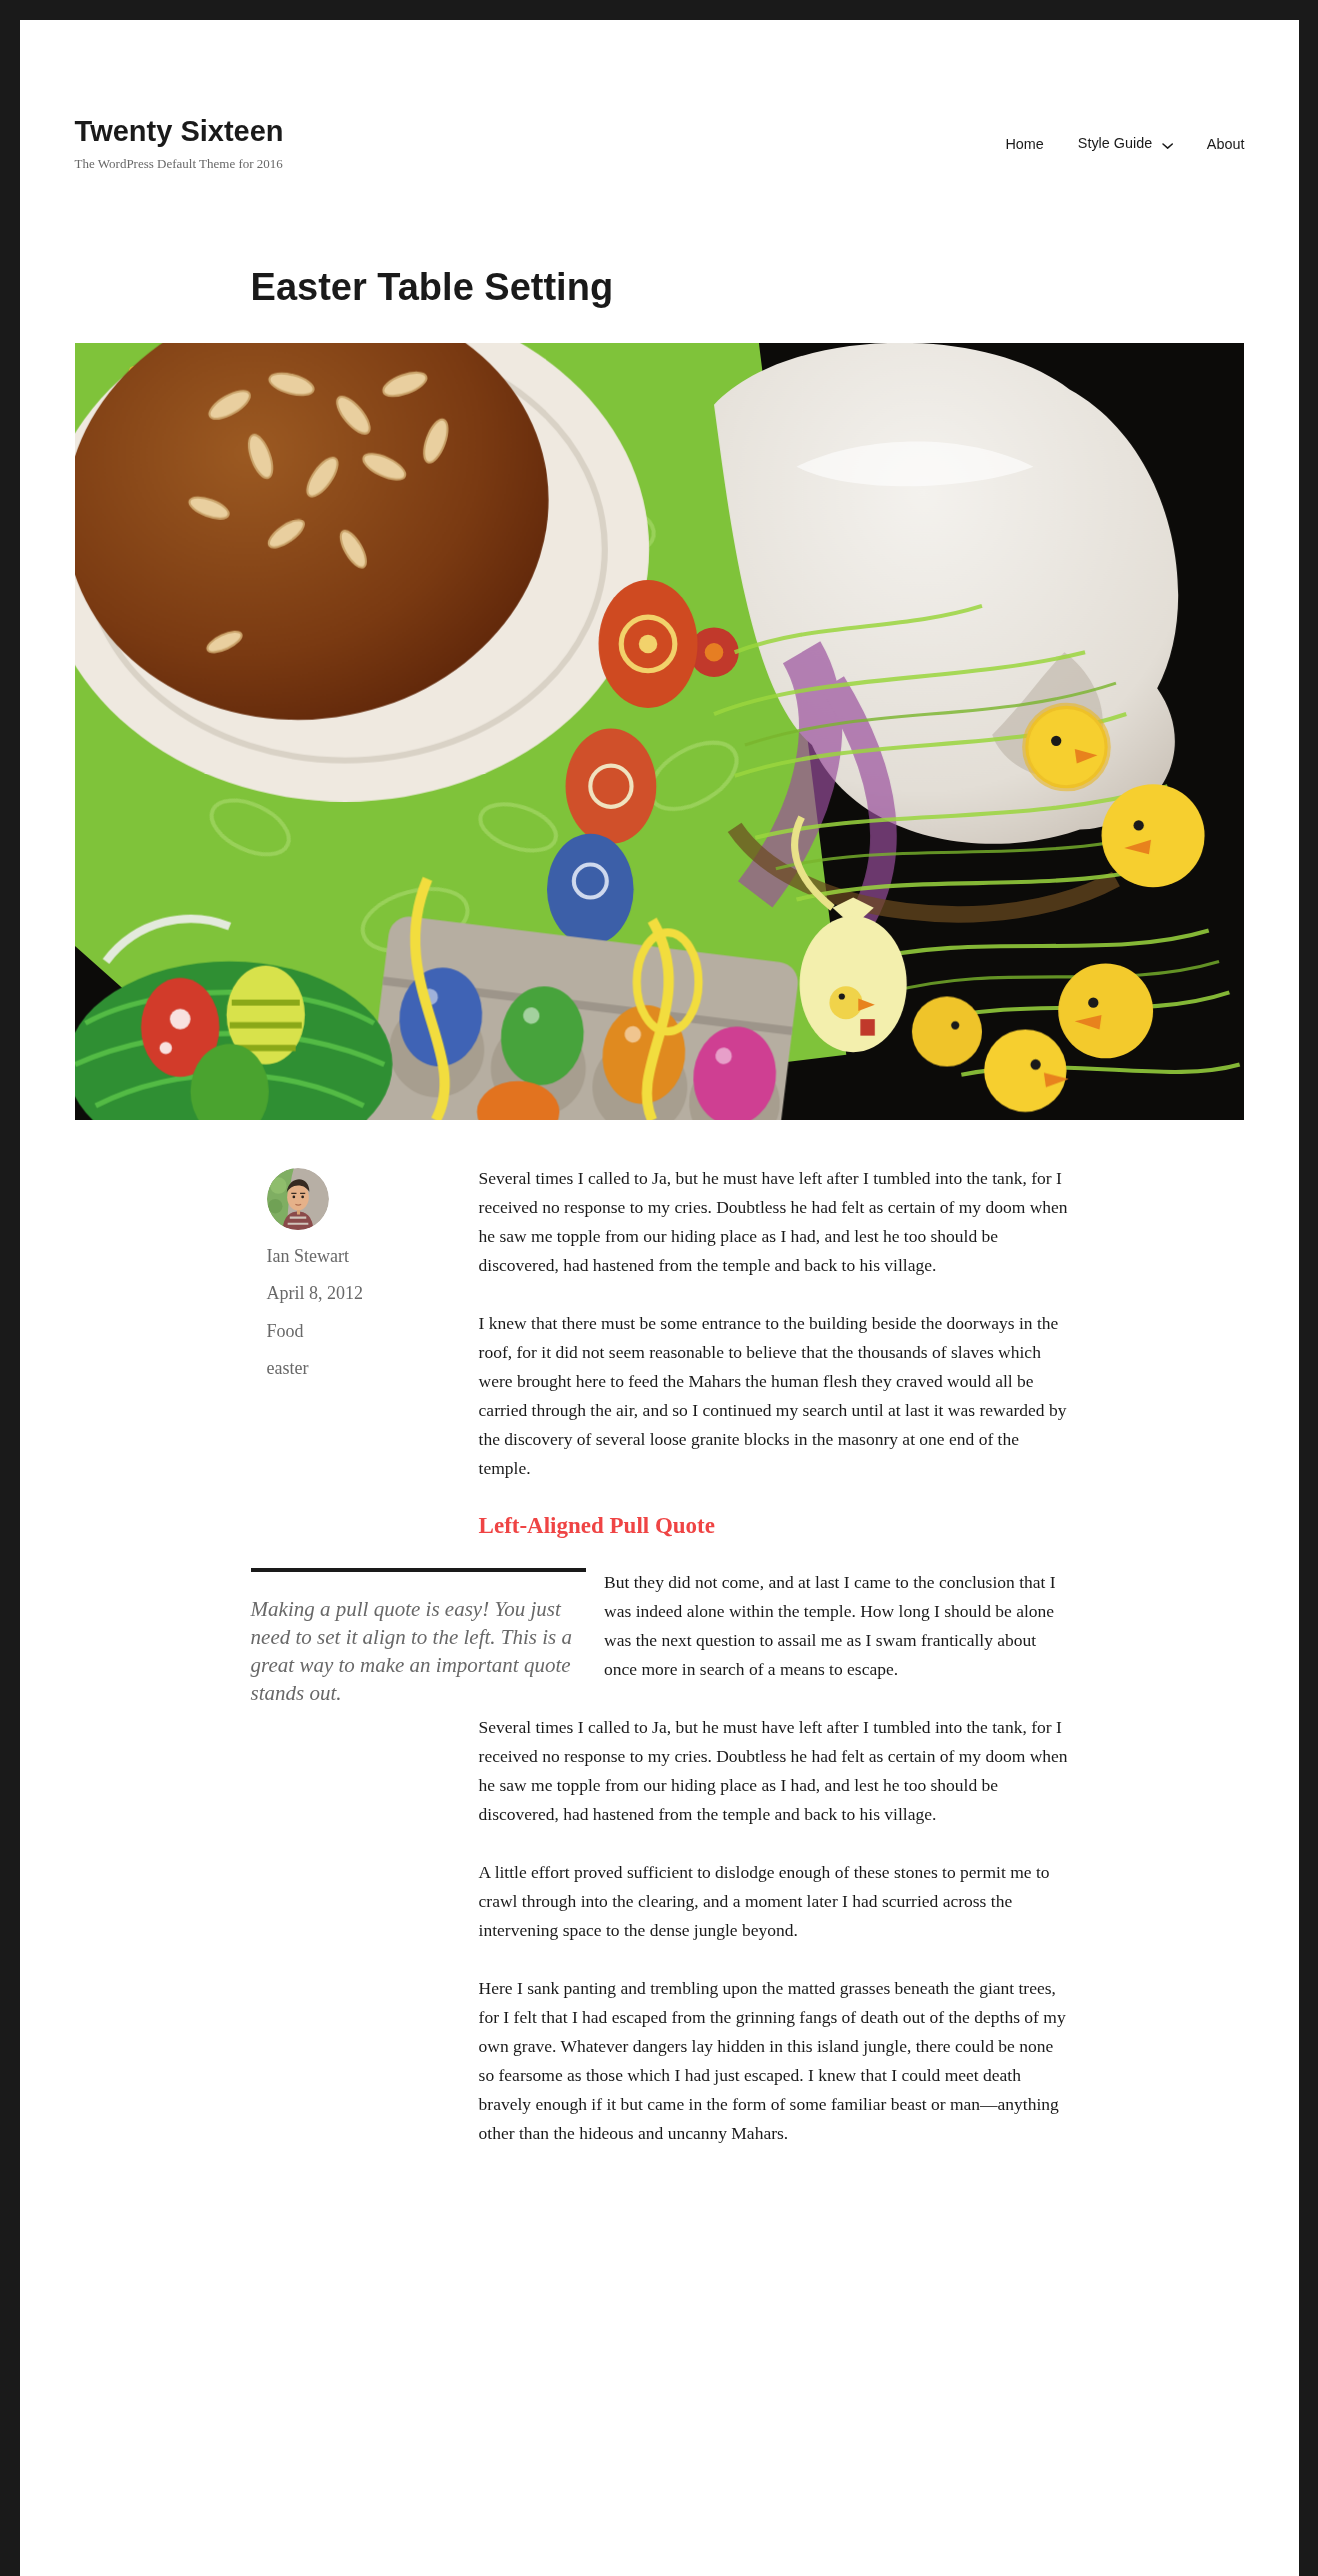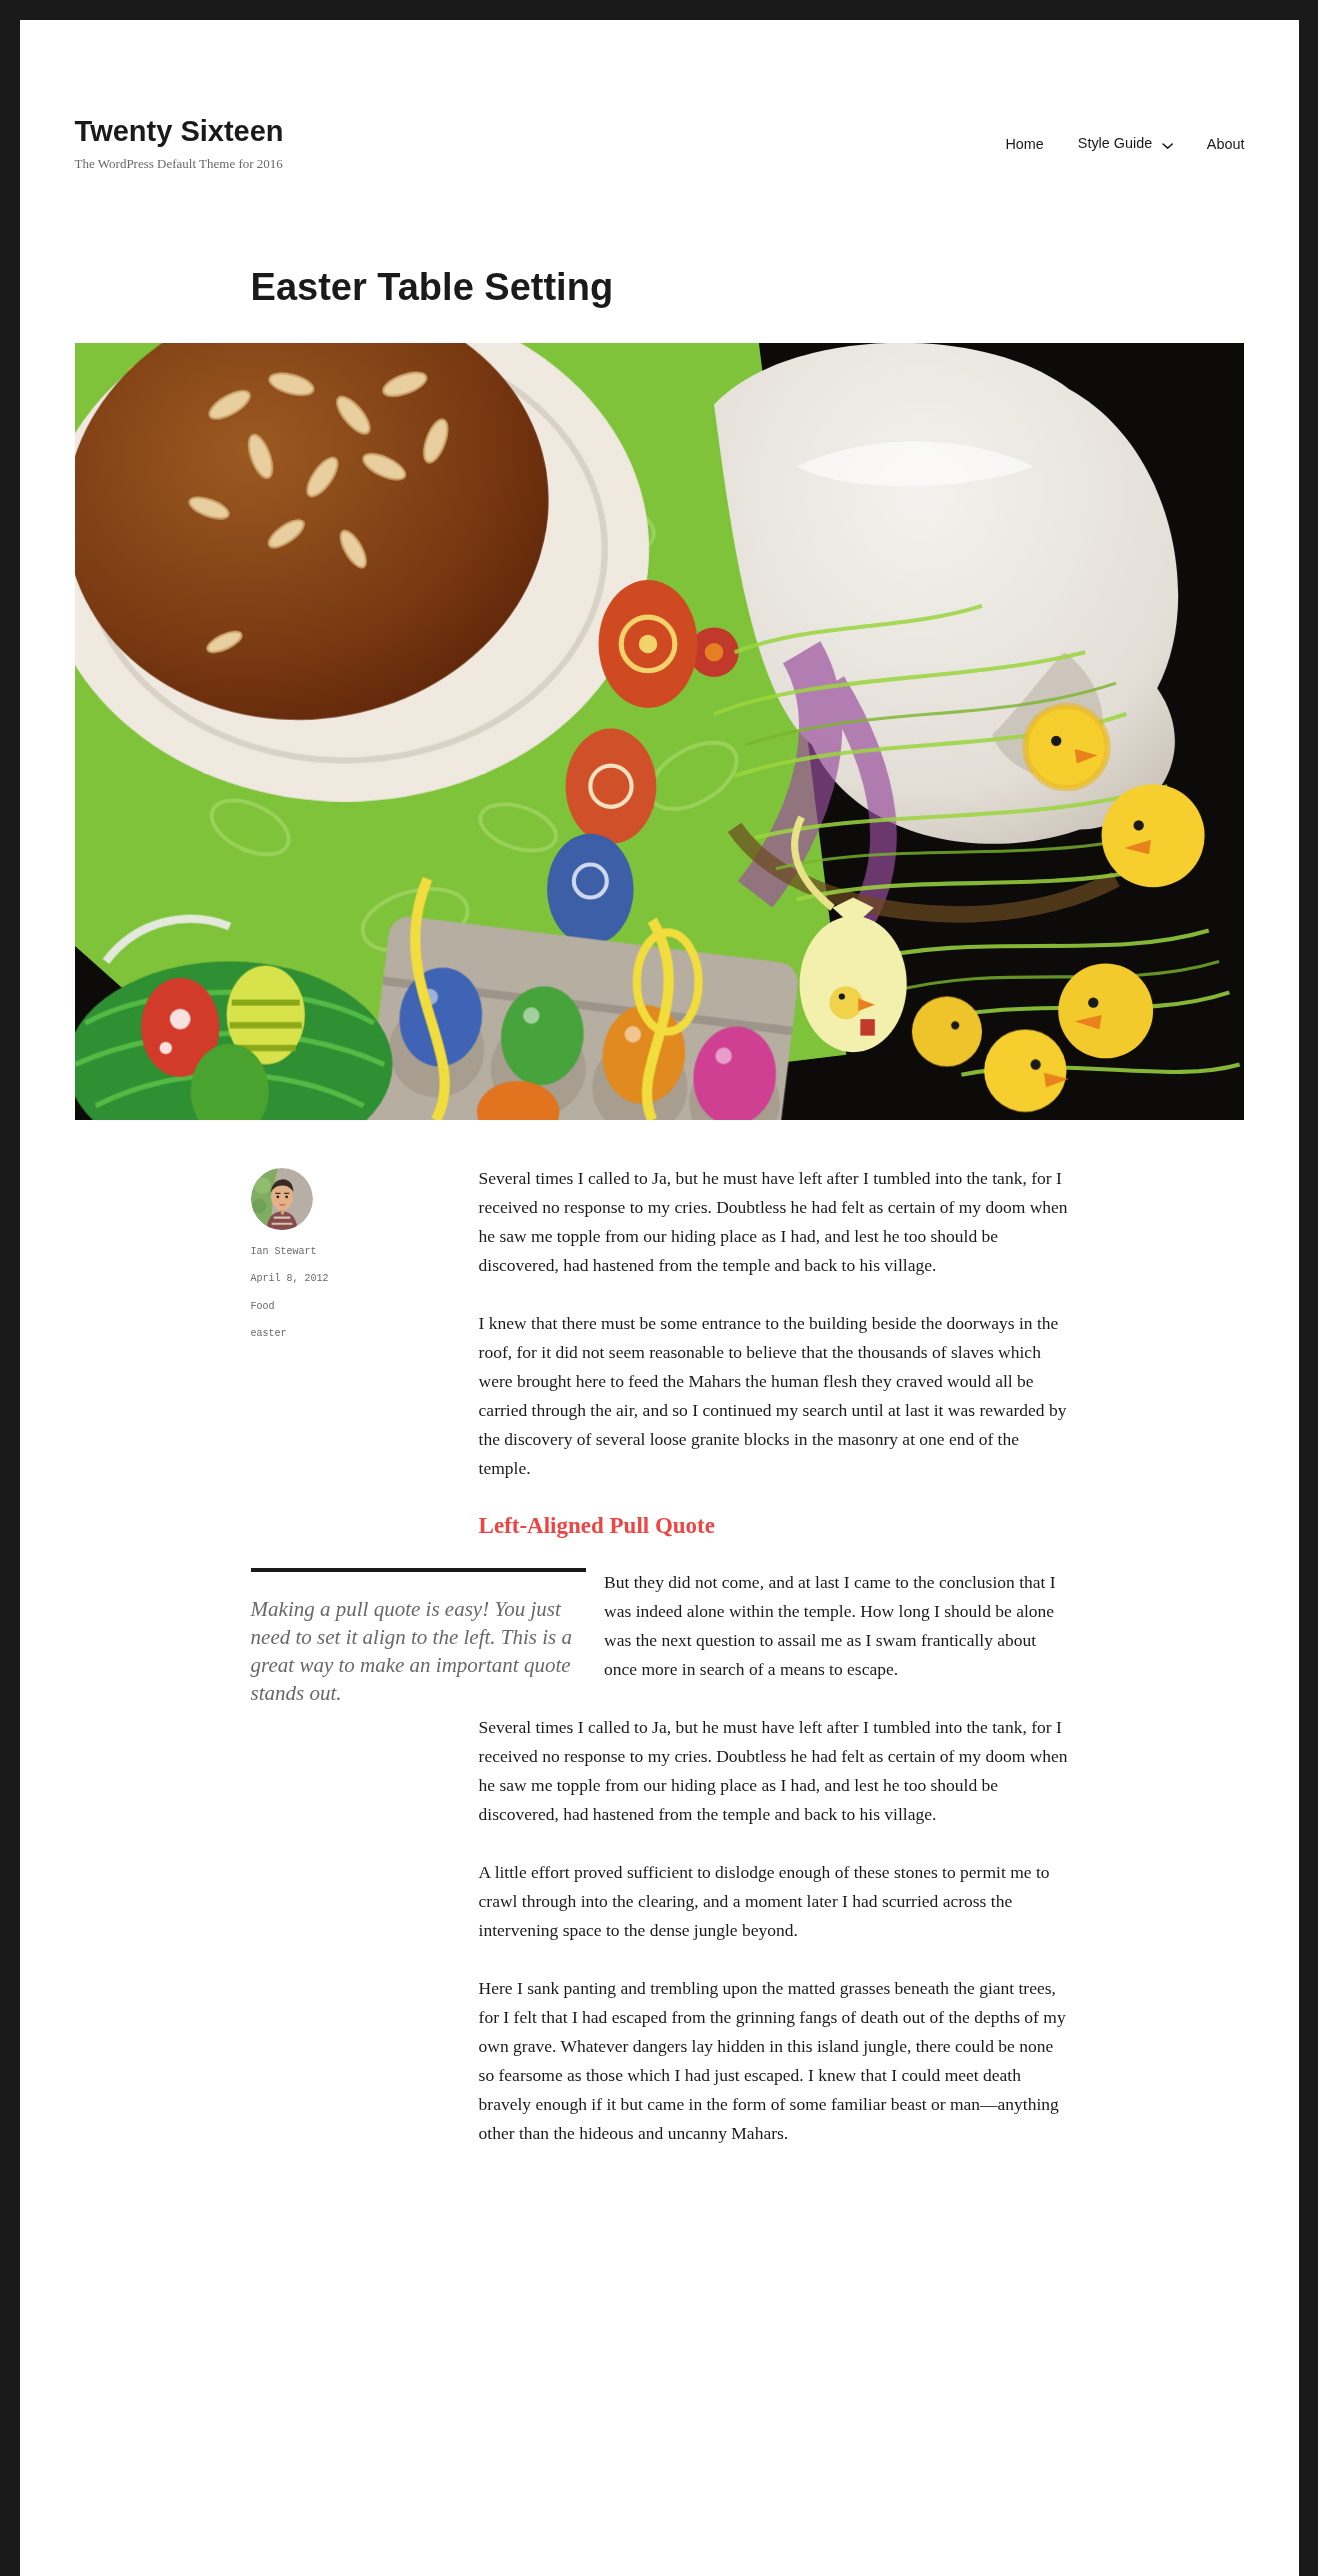--- a/index.html
+++ b/index.html
@@ -16,22 +16,22 @@
 
   
   .post-title{margin:88px 231px 0 231px;font-size:38px;font-weight:700;line-height:1.2;color:#1a1a1a;}
 
   
   .featured-image{margin:32px 55px 0 55px;}
   .featured-image svg{display:block;width:100%;height:auto;}
 
   
   .entry{position:relative;margin:44px 231px 0 231px;font-family:"Liberation Serif","DejaVu Serif",serif;}
-  .entry-meta{position:absolute;left:0;top:4.1px;width:228px;font-family:Liberation Mono, monospace;
-              font-size:10px;color:#686868;}
+  .entry-meta{position:absolute;left:16px;top:4.1px;width:228px;font-family:Liberation Serif, serif;
+              font-size:18px;color:#686868;}
   .entry-meta .avatar{width:62px;height:62px;border-radius:50%;overflow:hidden;display:block;}
   .meta-line{margin-top:16.5px;display:block;color:#686868;text-decoration:none;}
   .meta-line.first{margin-top:15.5px;}
   .entry p{margin:0 0 29px 228px;font-size:17.5px;line-height:29px;color:#1a1a1a;}
   .entry h2{margin:20.6px 0 27px 228px;font-size:23px;font-weight:700;line-height:1.25;color:#ef4444;
             font-family:"Liberation Serif","DejaVu Serif",serif;}
   .quote-row{display:flex;gap:18.5px;align-items:flex-start;}
   .quote-row blockquote{flex:0 0 335px;margin:0;border-top:4.1px solid #1a1a1a;padding:23px 0 0 0;
             font-style:italic;color:#686868;font-size:21px;line-height:28px;}
   .quote-row p{margin:0 0 29px 0;flex:1;}

